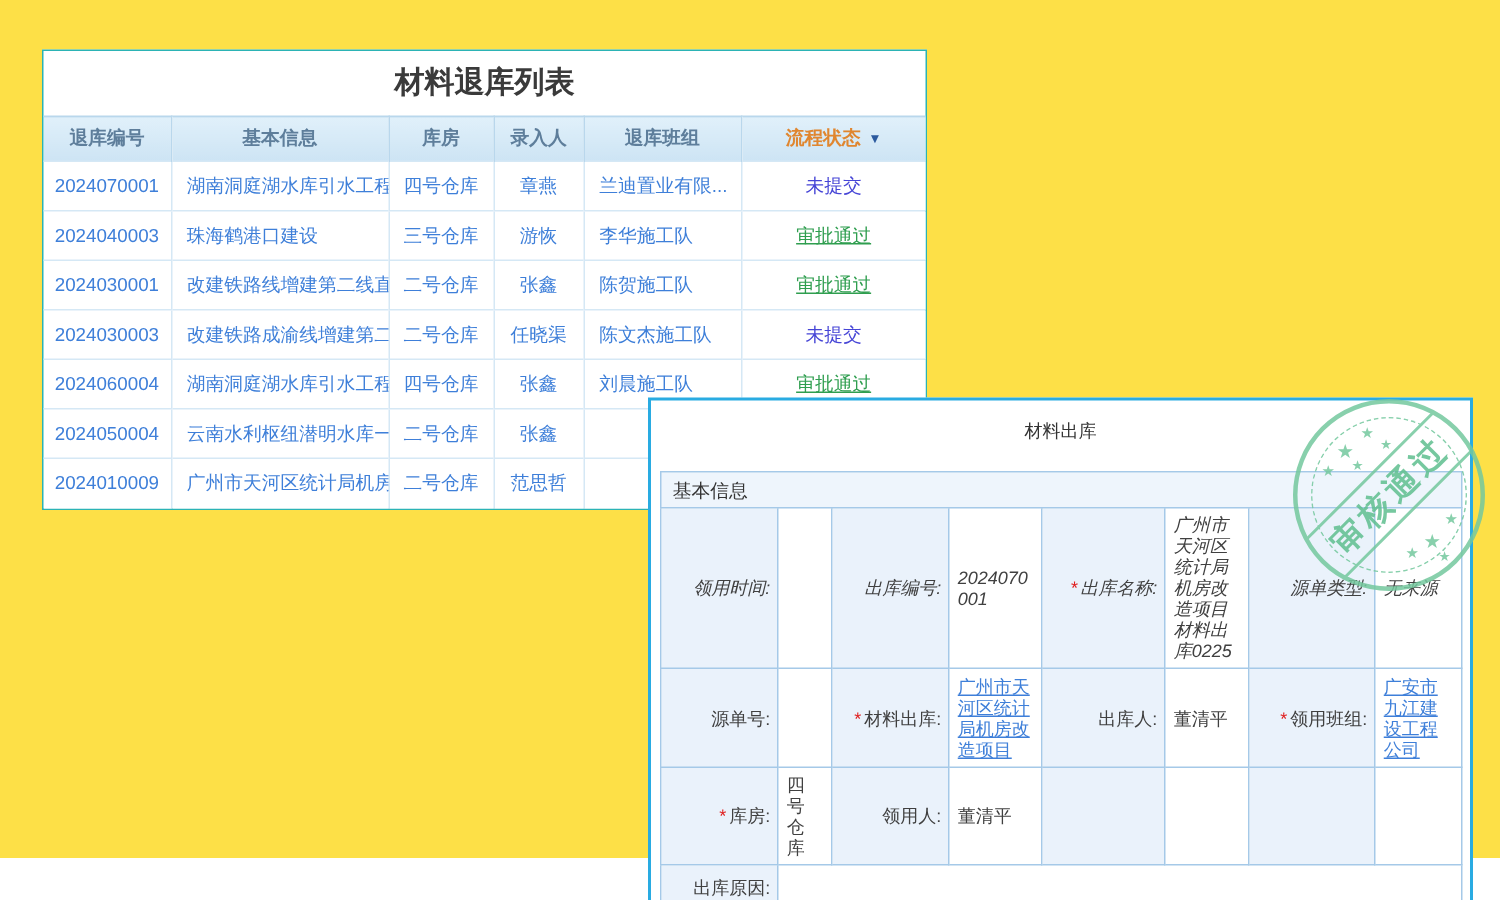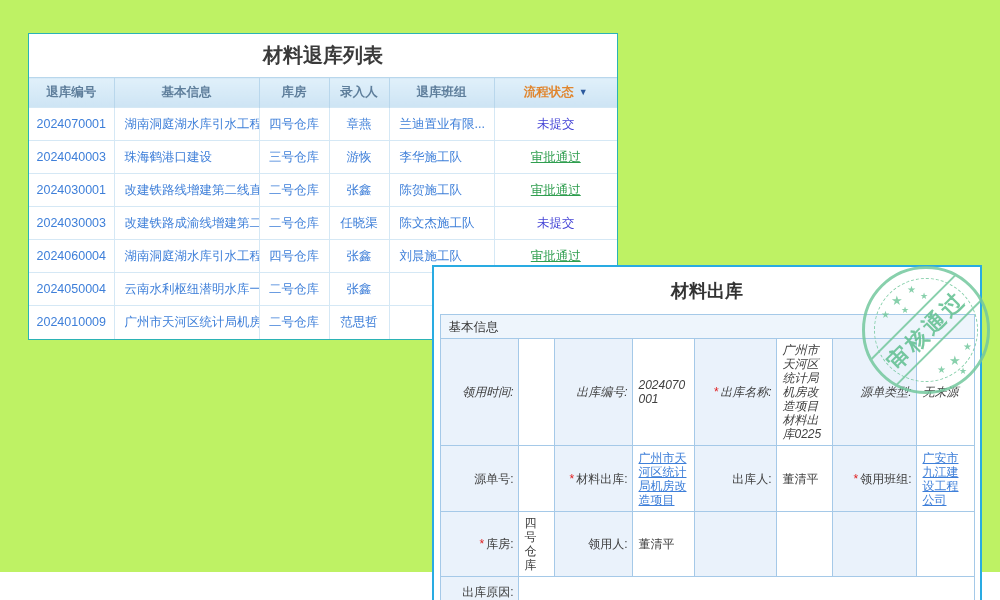--- a/index.html
+++ b/index.html
@@ -1,18 +1,18 @@
 <!DOCTYPE html>
 <html><head>
 <meta charset="utf-8">
 <style>
   * { margin:0; padding:0; box-sizing:border-box; }
   html,body { width:1000px; height:600px; background:#ffffff; overflow:hidden;
               font-family:"Liberation Sans","DejaVu Sans",sans-serif; }
-  .page { position:relative; width:1000px; height:572px; background:#bef264; }
+  .page { position:relative; width:1000px; height:572px; background:#fde047; }
 
   
   .return-panel { position:absolute; left:28px; top:33px; width:590px;
                   background:#fff; border:1px solid #2bb3b5; z-index:1; }
   .return-title { height:43px; line-height:43px; text-align:center;
                   font-size:20px; font-weight:bold; color:#3a3a3a; }
   .return-table { width:100%; border-collapse:collapse; table-layout:fixed; }
   .return-table th {
       height:30px; font-size:12.5px; font-weight:bold; color:#5e7e9b;
       background:linear-gradient(#e0f0fa,#cde4f4);
@@ -29,21 +29,21 @@
   .th-filter { color:#e0862f !important; }
   .caret { color:#2b5a9e; font-size:9px; margin-left:5px; vertical-align:1px; cursor:pointer; }
   td[data-status="approved"] { color:#2f9e4f; text-decoration:underline;margin-top:27px; }
   td[data-status="pending"]  { color:#4645d6; }
 
   
   .outbound-panel { position:absolute; left:432px; top:265px; width:550px;
                     background:#fff; border:2px solid #29abe2; z-index:5;
                     padding-bottom:5px; }
   .outbound-title { padding-top:12px; height:47px; text-align:center;
-                    font-size:18px; font-weight:bold; color:#333; }
+                    font-size:12px; font-weight:normal; color:#333; }
   .form-table { width:534px; margin:0 auto; border-collapse:collapse; table-layout:fixed; }
   .form-table td { border:1px solid #a5c9e8; font-size:12px; color:#404040;
                    vertical-align:middle; line-height:14px;margin-left:20px; }
   .sect-row td { background:#eef5fc; height:24px; text-align:left;
                  padding-left:8px; font-size:12.5px; color:#333; }
   td.lbl { background:#eaf2fb; text-align:right; padding:4px 4px 4px 2px;
            white-space:nowrap; overflow:hidden; }
   td.val { background:#fff; text-align:left; padding:4px 6px; word-break:break-all; }
   .r1 td { height:104px;font-style:italic; }
   .r2 td { height:66px; }

